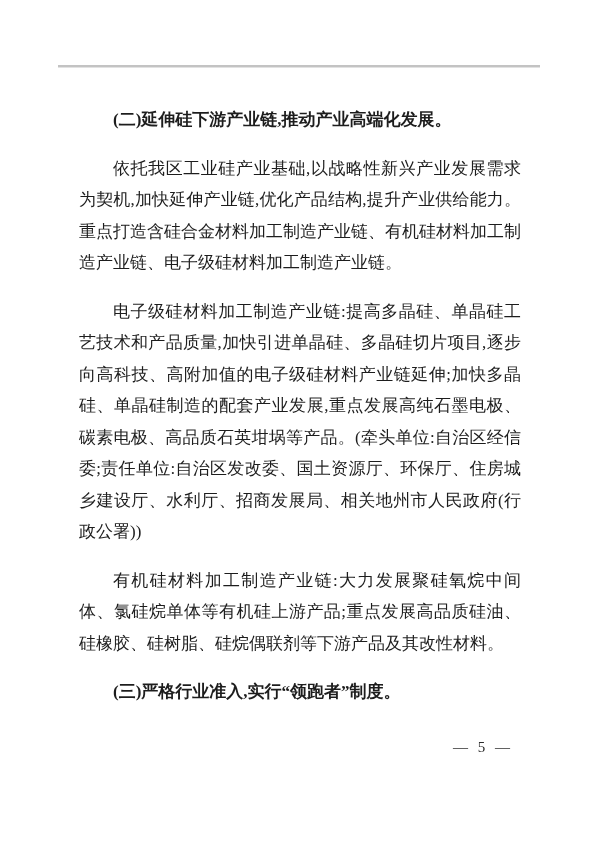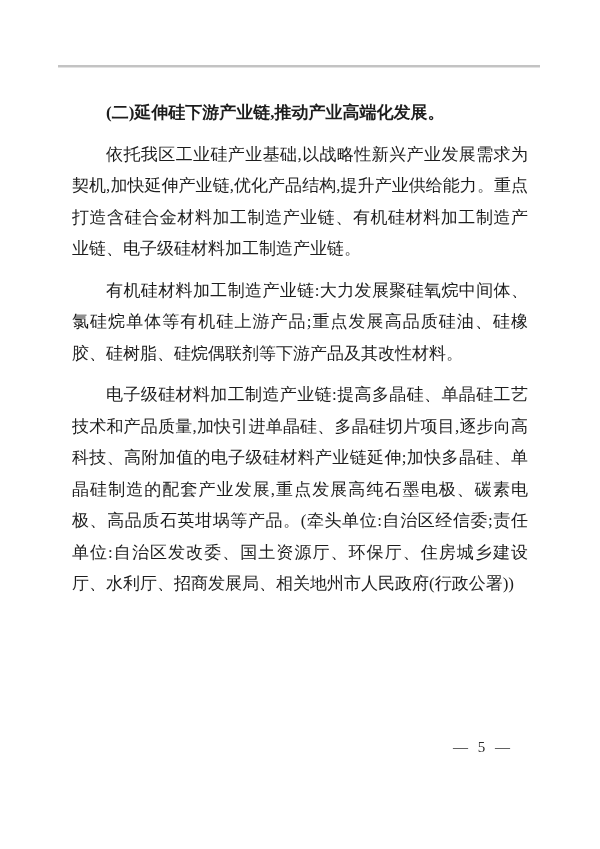--- a/index.html
+++ b/index.html
@@ -29,21 +29,21 @@
     position: absolute;
     left: 62px;
     top: 87px;
     width: 476px;
     font-size: 17px;
     line-height: 31.5px;
     text-align: justify;
     text-justify: inter-ideograph;
   }
   .para {
-    margin: 10px;
+    margin: 17px;
     padding: 0;
     text-indent: 2em;
     word-break: break-all;
   }
   .para.heading {
     font-weight: bold;
   }
   .page-number {
     position: absolute;
     top: 739px;
@@ -56,17 +56,18 @@
 </style>
 </head>
 <body>
 
 <div class="page">
   <div class="top-rule"></div>
   <div class="content">
 
   <p class="para heading">(二)延伸硅下游产业链,推动产业高端化发展。</p>
       <p class="para">依托我区工业硅产业基础,以战略性新兴产业发展需求为契机,加快延伸产业链,优化产品结构,提升产业供给能力。重点打造含硅合金材料加工制造产业链、有机硅材料加工制造产业链、电子级硅材料加工制造产业链。</p>
+      <p class="para">电子级硅材料加工制造产业链:提高多晶硅、单晶硅工艺技术和产品质量,加快引进单晶硅、多晶硅切片项目,逐步向高科技、高附加值的电子级硅材料产业链延伸;加快多晶硅、单晶硅制造的配套产业发展,重点发展高纯石墨电极、碳素电极、高品质石英坩埚等产品。(牵头单位:自治区经信委;责任单位:自治区发改委、国土资源厅、环保厅、住房城乡建设厅、水利厅、招商发展局、相关地州市人民政府(行政公署))</p>
       <p class="para">有机硅材料加工制造产业链:大力发展聚硅氧烷中间体、氯硅烷单体等有机硅上游产品;重点发展高品质硅油、硅橡胶、硅树脂、硅烷偶联剂等下游产品及其改性材料。</p>
-      <p class="para">电子级硅材料加工制造产业链:提高多晶硅、单晶硅工艺技术和产品质量,加快引进单晶硅、多晶硅切片项目,逐步向高科技、高附加值的电子级硅材料产业链延伸;加快多晶硅、单晶硅制造的配套产业发展,重点发展高纯石墨电极、碳素电极、高品质石英坩埚等产品。(牵头单位:自治区经信委;责任单位:自治区发改委、国土资源厅、环保厅、住房城乡建设厅、水利厅、招商发展局、相关地州市人民政府(行政公署))</p>
+      <p class="para heading">(三)严格行业准入,实行“领跑者”制度。</p>
     </div>
   <div class="page-number">— 5 —</div>
 </div>
 
 </body></html>

